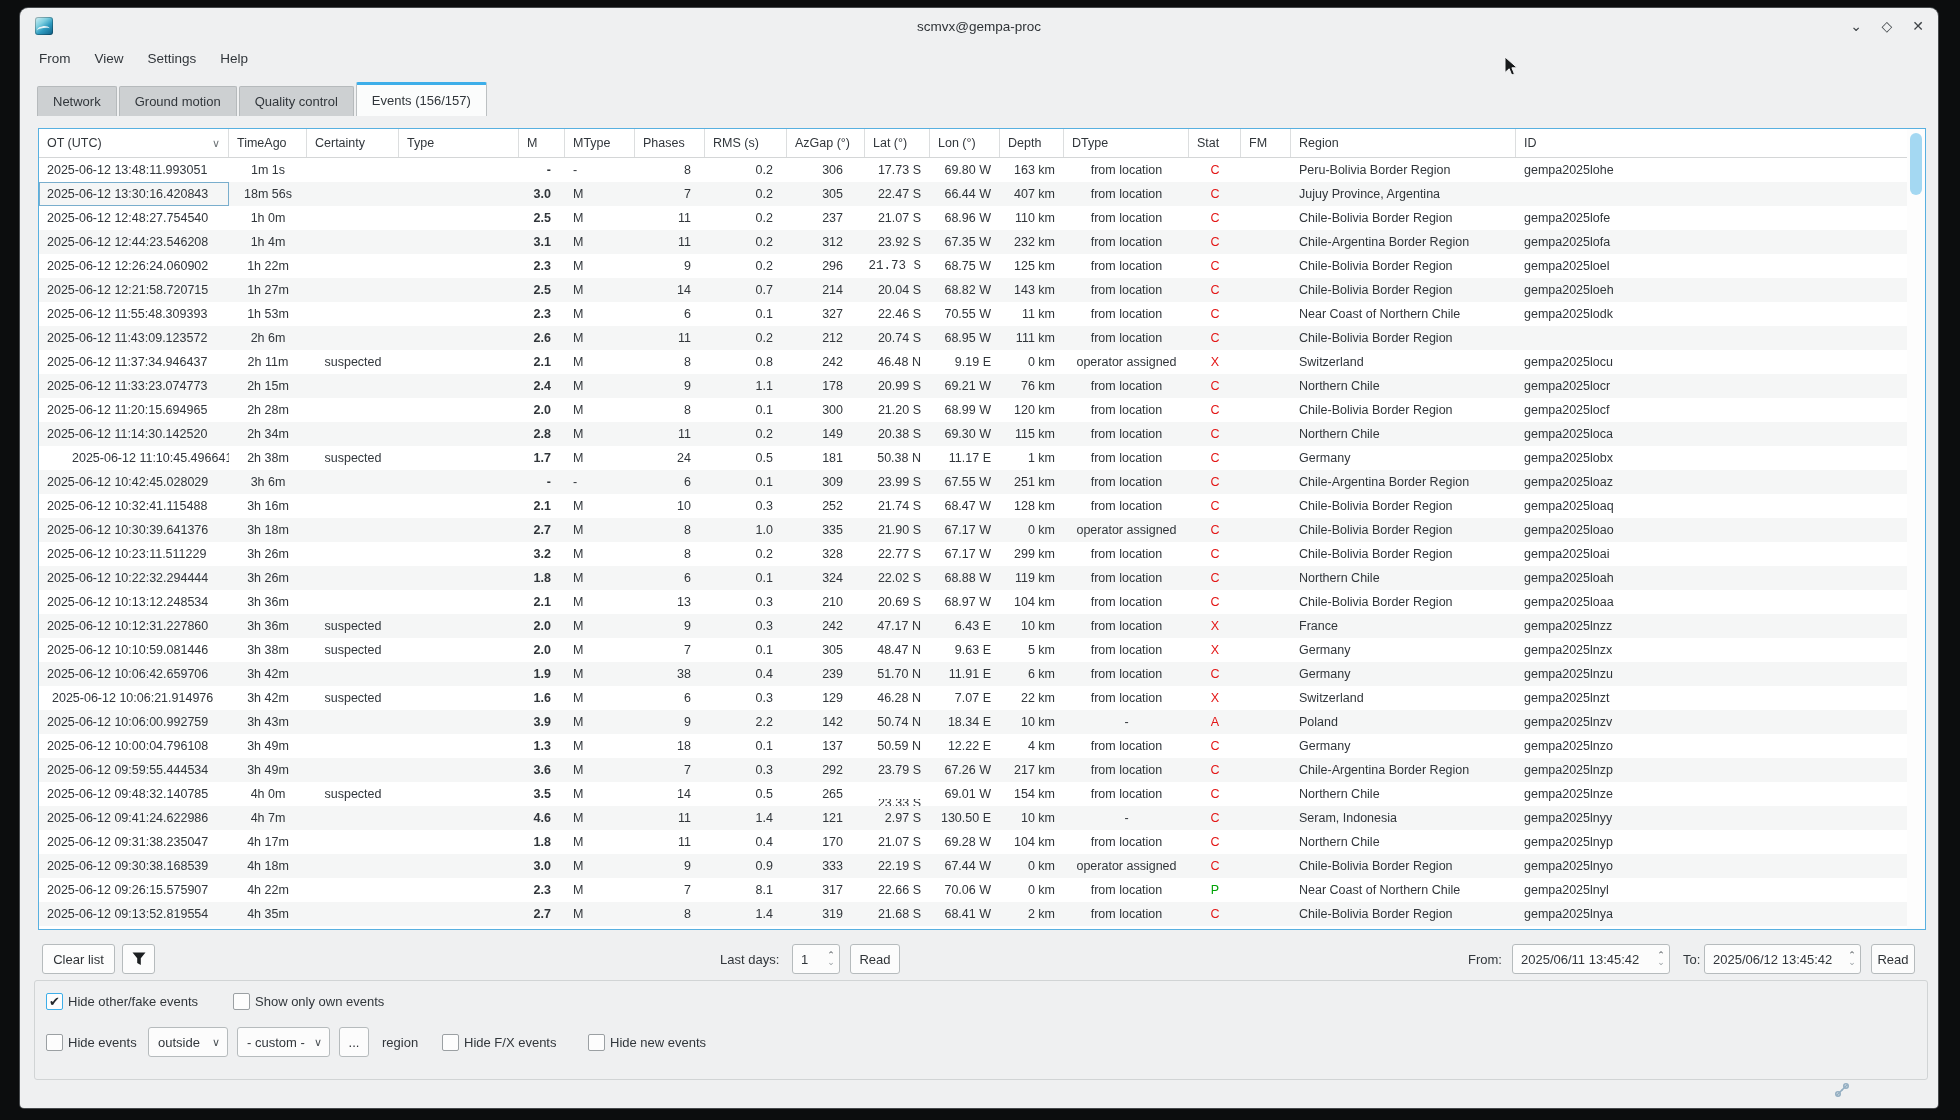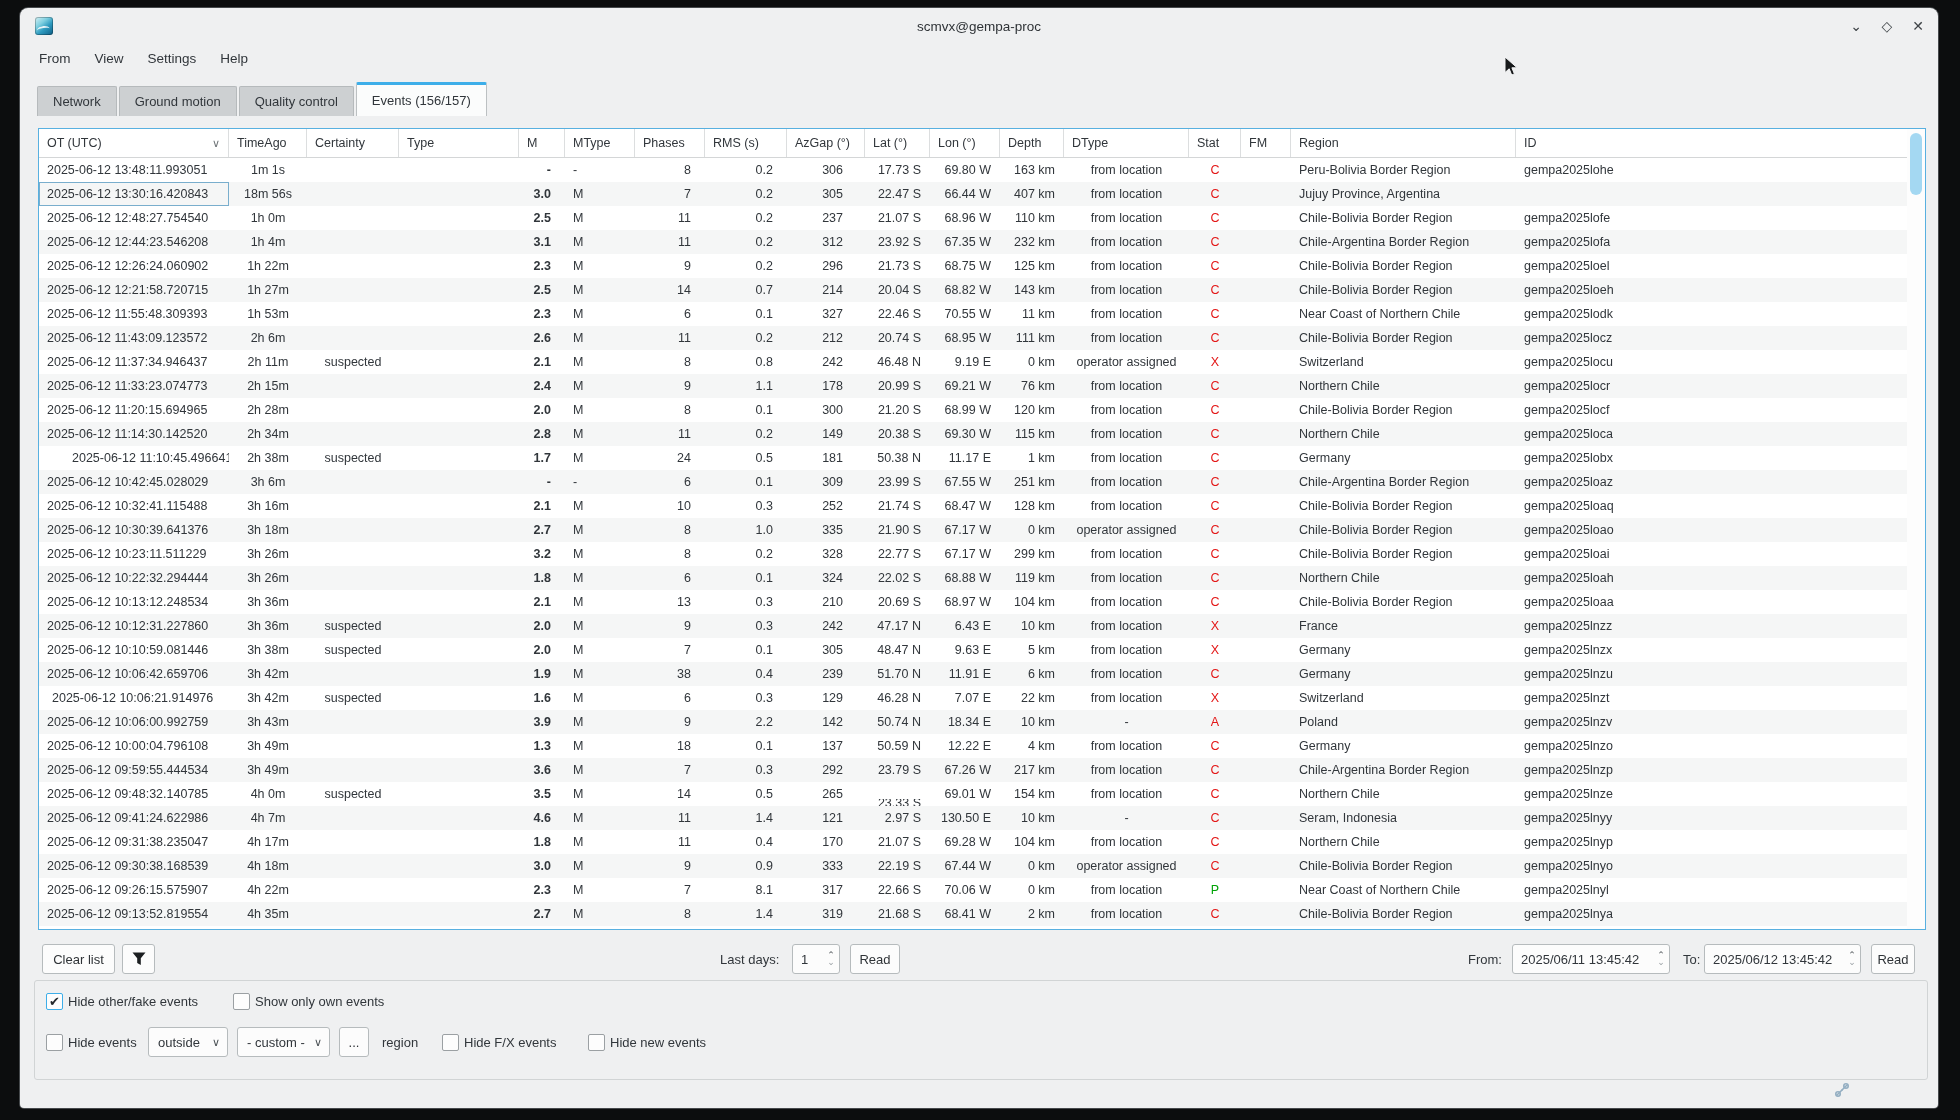--- a/index.html
+++ b/index.html
@@ -238,21 +238,21 @@
           <div class="row">
             <div class="cell al" style="width: 190px; flex: 0 0 auto;">2025-06-12 12:26:24.060902</div>
             <div class="cell ac" style="width: 78px; flex: 0 0 auto;">1h 22m</div>
             <div class="cell ac" style="width: 92px; flex: 0 0 auto;"></div>
             <div class="cell al" style="width: 120px; flex: 0 0 auto;"></div>
             <div class="cell ar bold" style="width: 46px; flex: 0 0 auto;">2.3</div>
             <div class="cell al" style="width: 70px; flex: 0 0 auto;">M</div>
             <div class="cell ar" style="width: 70px; flex: 0 0 auto;">9</div>
             <div class="cell ar" style="width: 82px; flex: 0 0 auto;">0.2</div>
             <div class="cell ar pr-az" style="width: 78px; flex: 0 0 auto;">296</div>
-            <div class="cell ar pr-lat" style="width: 65px; flex: 0 0 auto;">21.73 S</div>
+            <div class="cell ar pr-lat" style="width: 65px; flex: 0 0 auto; font-family: Liberation Mono, monospace;">21.73 S</div>
             <div class="cell ar pr-lat" style="width: 70px; flex: 0 0 auto;">68.75 W</div>
             <div class="cell ar pr-lat" style="width: 64px; flex: 0 0 auto;">125 km</div>
             <div class="cell ac" style="width: 125px; flex: 0 0 auto;">from location</div>
             <div class="cell ac" style="width: 52px; flex: 0 0 auto; color: rgb(227, 23, 23);">C</div>
             <div class="cell ac" style="width: 50px; flex: 0 0 auto;"></div>
             <div class="cell al" style="width: 225px; flex: 0 0 auto;">Chile-Bolivia Border Region</div>
             <div class="cell al" style="flex: 1 1 0%;">gempa2025loel</div>
           </div>
           <div class="row">
             <div class="cell al" style="width: 190px; flex: 0 0 auto;">2025-06-12 12:21:58.720715</div>
@@ -302,21 +302,20 @@
             <div class="cell ar" style="width: 70px; flex: 0 0 auto;">11</div>
             <div class="cell ar" style="width: 82px; flex: 0 0 auto;">0.2</div>
             <div class="cell ar pr-az" style="width: 78px; flex: 0 0 auto;">212</div>
             <div class="cell ar pr-lat" style="width: 65px; flex: 0 0 auto;">20.74 S</div>
             <div class="cell ar pr-lat" style="width: 70px; flex: 0 0 auto;">68.95 W</div>
             <div class="cell ar pr-lat" style="width: 64px; flex: 0 0 auto;">111 km</div>
             <div class="cell ac" style="width: 125px; flex: 0 0 auto;">from location</div>
             <div class="cell ac" style="width: 52px; flex: 0 0 auto; color: rgb(227, 23, 23);">C</div>
             <div class="cell ac" style="width: 50px; flex: 0 0 auto;"></div>
             <div class="cell al" style="width: 225px; flex: 0 0 auto;">Chile-Bolivia Border Region</div>
-            <div class="cell al" style="flex: 1 1 0%;">gempa2025locz</div>
           </div>
           <div class="row">
             <div class="cell al" style="width: 190px; flex: 0 0 auto;">2025-06-12 11:37:34.946437</div>
             <div class="cell ac" style="width: 78px; flex: 0 0 auto;">2h 11m</div>
             <div class="cell ac" style="width: 92px; flex: 0 0 auto;">suspected</div>
             <div class="cell al" style="width: 120px; flex: 0 0 auto;"></div>
             <div class="cell ar bold" style="width: 46px; flex: 0 0 auto;">2.1</div>
             <div class="cell al" style="width: 70px; flex: 0 0 auto;">M</div>
             <div class="cell ar" style="width: 70px; flex: 0 0 auto;">8</div>
             <div class="cell ar" style="width: 82px; flex: 0 0 auto;">0.8</div>

